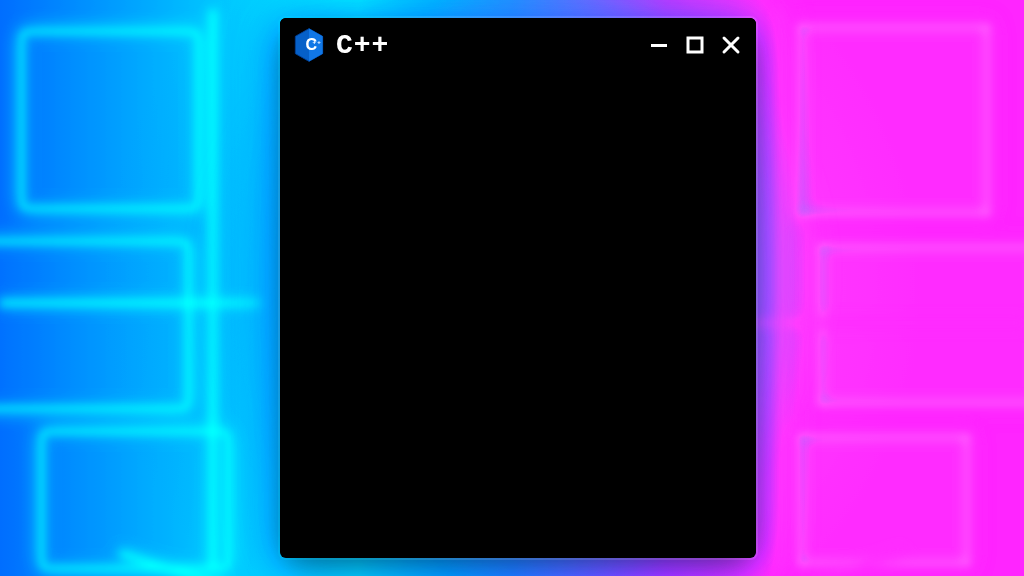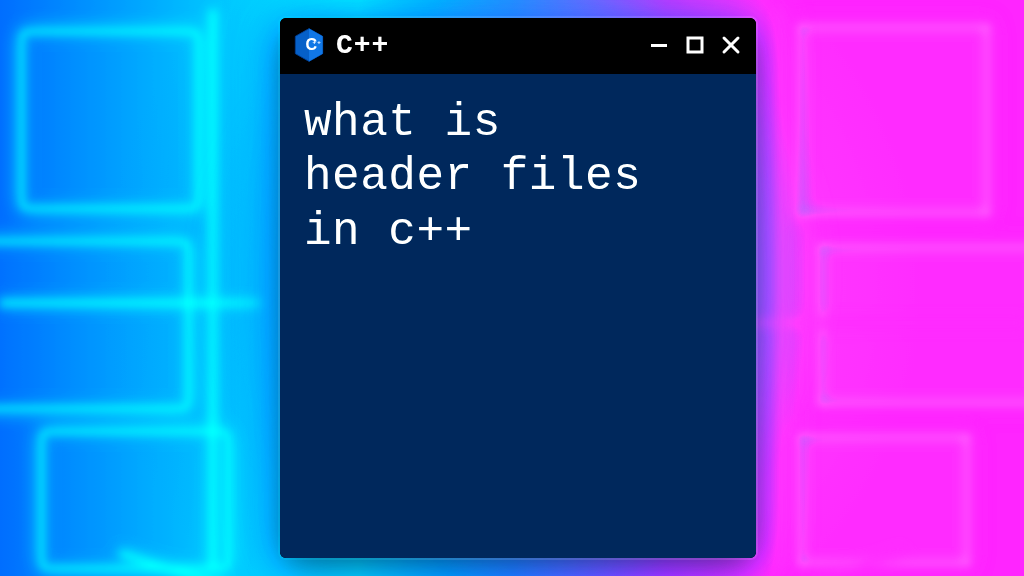--- a/index.html
+++ b/index.html
@@ -167,20 +167,15 @@
           <span>
             <svg width="20" height="20" viewBox="0 0 20 20">
               <line x1="3" y1="3" x2="17" y2="17" stroke="#ffffff" stroke-width="3" stroke-linecap="round"></line>
               <line x1="17" y1="3" x2="3" y2="17" stroke="#ffffff" stroke-width="3" stroke-linecap="round"></line>
             </svg>
           </span>
         </span>
       </div>
     </div>
 
-    <div class="content">
-      <div class="content-text">what is
-header files
-in c++</div>
-    </div>
   </div>
 
 </div>
 
 </body></html>

